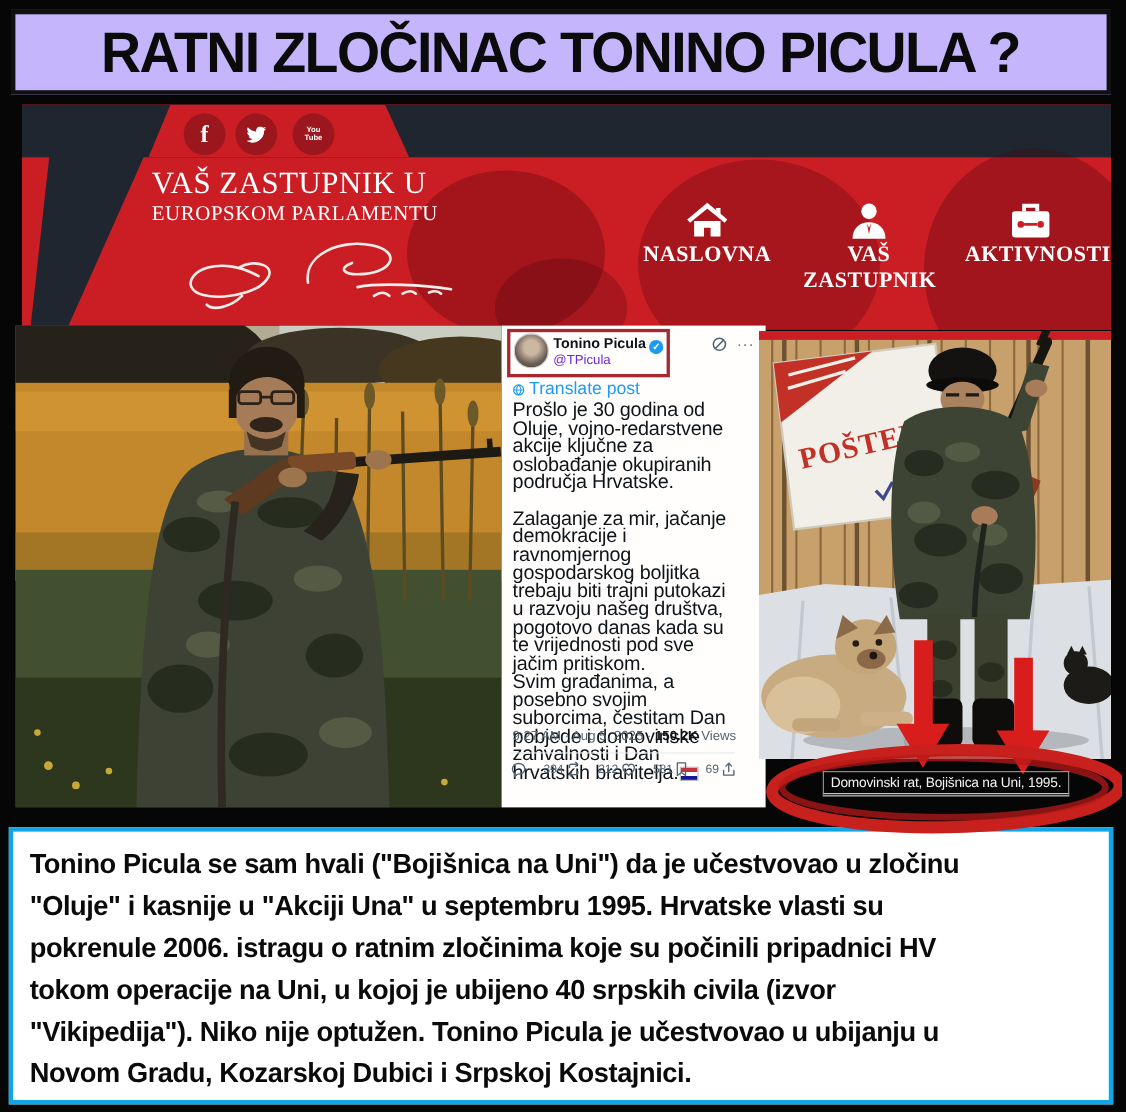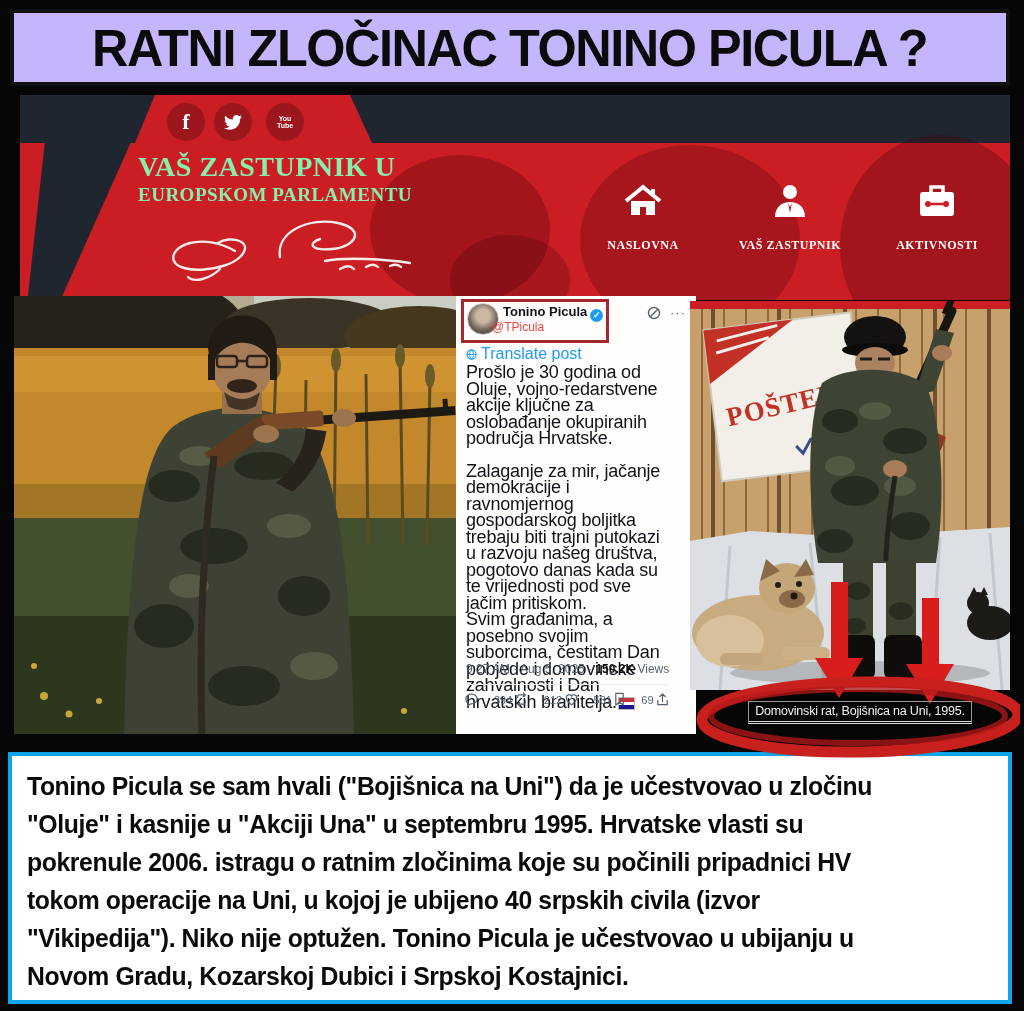--- a/index.html
+++ b/index.html
@@ -20,43 +20,43 @@
   .hdr-corner{position:absolute;left:0;top:0;width:40px;height:60px;background:#1f2630;
               clip-path:polygon(0 0,65% 0,0 70%);}
   .hdr-social-band{position:absolute;left:0;top:0;width:100%;height:48px;background:#cb1e24;
                    clip-path:polygon(135px 0,330px 0,352px 48px,115px 48px);}
   .social-ic{position:absolute;top:8px;width:38px;height:38px;border-radius:50%;background:#9b171d;
              display:flex;align-items:center;justify-content:center;color:#fff;}
   .social-ic.fb{left:147px;font-family:"Liberation Serif",serif;font-weight:bold;font-size:22px;}
   .social-ic.tw{left:194px;}
   .social-ic.yt{left:246px;flex-direction:column;line-height:7px;font-size:7px;font-weight:bold;}
   .hdr-blob{position:absolute;border-radius:50%;background:rgba(90,6,12,.35);}
-  .tagline{position:absolute;left:118px;top:56px;color:#86efac;font-family:"Liberation Serif",serif;font-weight:bold;}
+  .tagline{position:absolute;left:118px;top:56px;color:#ffffff;font-family:"Liberation Serif",serif;font-weight:normal;}
   .tagline .l1{font-size:28px;letter-spacing:.5px;}
   .tagline .l2{font-size:19px;margin-top:1px;letter-spacing:.5px;}
   .sig{position:absolute;left:140px;top:118px;}
   .hdr-nav{position:absolute;right:0;top:88px;width:440px;display:flex;justify-content:space-between;}
   .nav-item{width:146px;display:flex;flex-direction:column;align-items:center;color:#fff;cursor:pointer;}
-  .nav-item .lbl{margin-top:14px;font-family:"Liberation Serif",serif;font-weight:bold;font-size:12px;
+  .nav-item .lbl{font-family:"Liberation Serif",serif;font-weight:bold;font-size:20px;
                  text-align:center;line-height:24px;letter-spacing:.5px;width:120px;}
 
   
   .photo-left{position:absolute;left:14px;top:296px;width:442px;height:438px;background:#222;}
   .tweet-card{position:absolute;left:456px;top:296px;width:240px;height:438px;background:#fffefd;
               overflow:hidden;box-sizing:border-box;padding:6px 9px;}
   .photo-right{position:absolute;left:690px;top:301px;width:320px;height:389px;background:#222;}
 
   
   .tw-hl{position:absolute;left:5px;top:3px;width:142px;height:38px;border:3px solid #a4282d;}
   .tw-avatar{position:absolute;left:11px;top:7px;width:30px;height:30px;border-radius:50%;
              background:radial-gradient(circle at 50% 40%,#cbb7a2 28%,#6e6157 62%,#38332f 100%);border:1px solid #ccc;}
   .tw-name{position:absolute;left:47px;top:8px;font-size:13px;font-weight:bold;color:#0f1419;white-space:nowrap;}
   .tw-badge{display:inline-block;width:13px;height:13px;border-radius:50%;background:#1d9bf0;color:#fff;
             font-size:9px;line-height:13px;text-align:center;vertical-align:-2px;margin-left:3px;}
-  .tw-handle{position:absolute;left:36px;top:24px;font-size:12px;color:#ef4444;}
+  .tw-handle{position:absolute;left:47px;top:24px;font-size:12px;color:#6d28d9;}
   .tw-topicons{position:absolute;right:10px;top:10px;color:#536471;display:flex;gap:9px;align-items:center;}
   .tw-more{font-size:13px;letter-spacing:1px;line-height:10px;}
   .tw-translate{position:absolute;left:10px;top:49px;color:#1d9bf0;font-size:16px;display:flex;gap:4px;align-items:center;cursor:pointer;}
   .tw-body{position:absolute;left:10px;top:68px;width:201px;font-size:18px;line-height:16.5px;color:#0f1419;letter-spacing:-.2px;}
   .tw-body p{margin:0;}
   .tw-body p.gap{margin-top:16px;}
   .flag{display:inline-block;width:15px;height:11px;vertical-align:-1px;margin-left:2px;
         background:linear-gradient(#c8313e 34%,#fff 34% 66%,#171796 66%);outline:1px solid #bbb;}
   .tw-time{position:absolute;left:10px;top:366px;font-size:12px;color:#536471;white-space:nowrap;}
   .tw-time b{color:#0f1419;}

